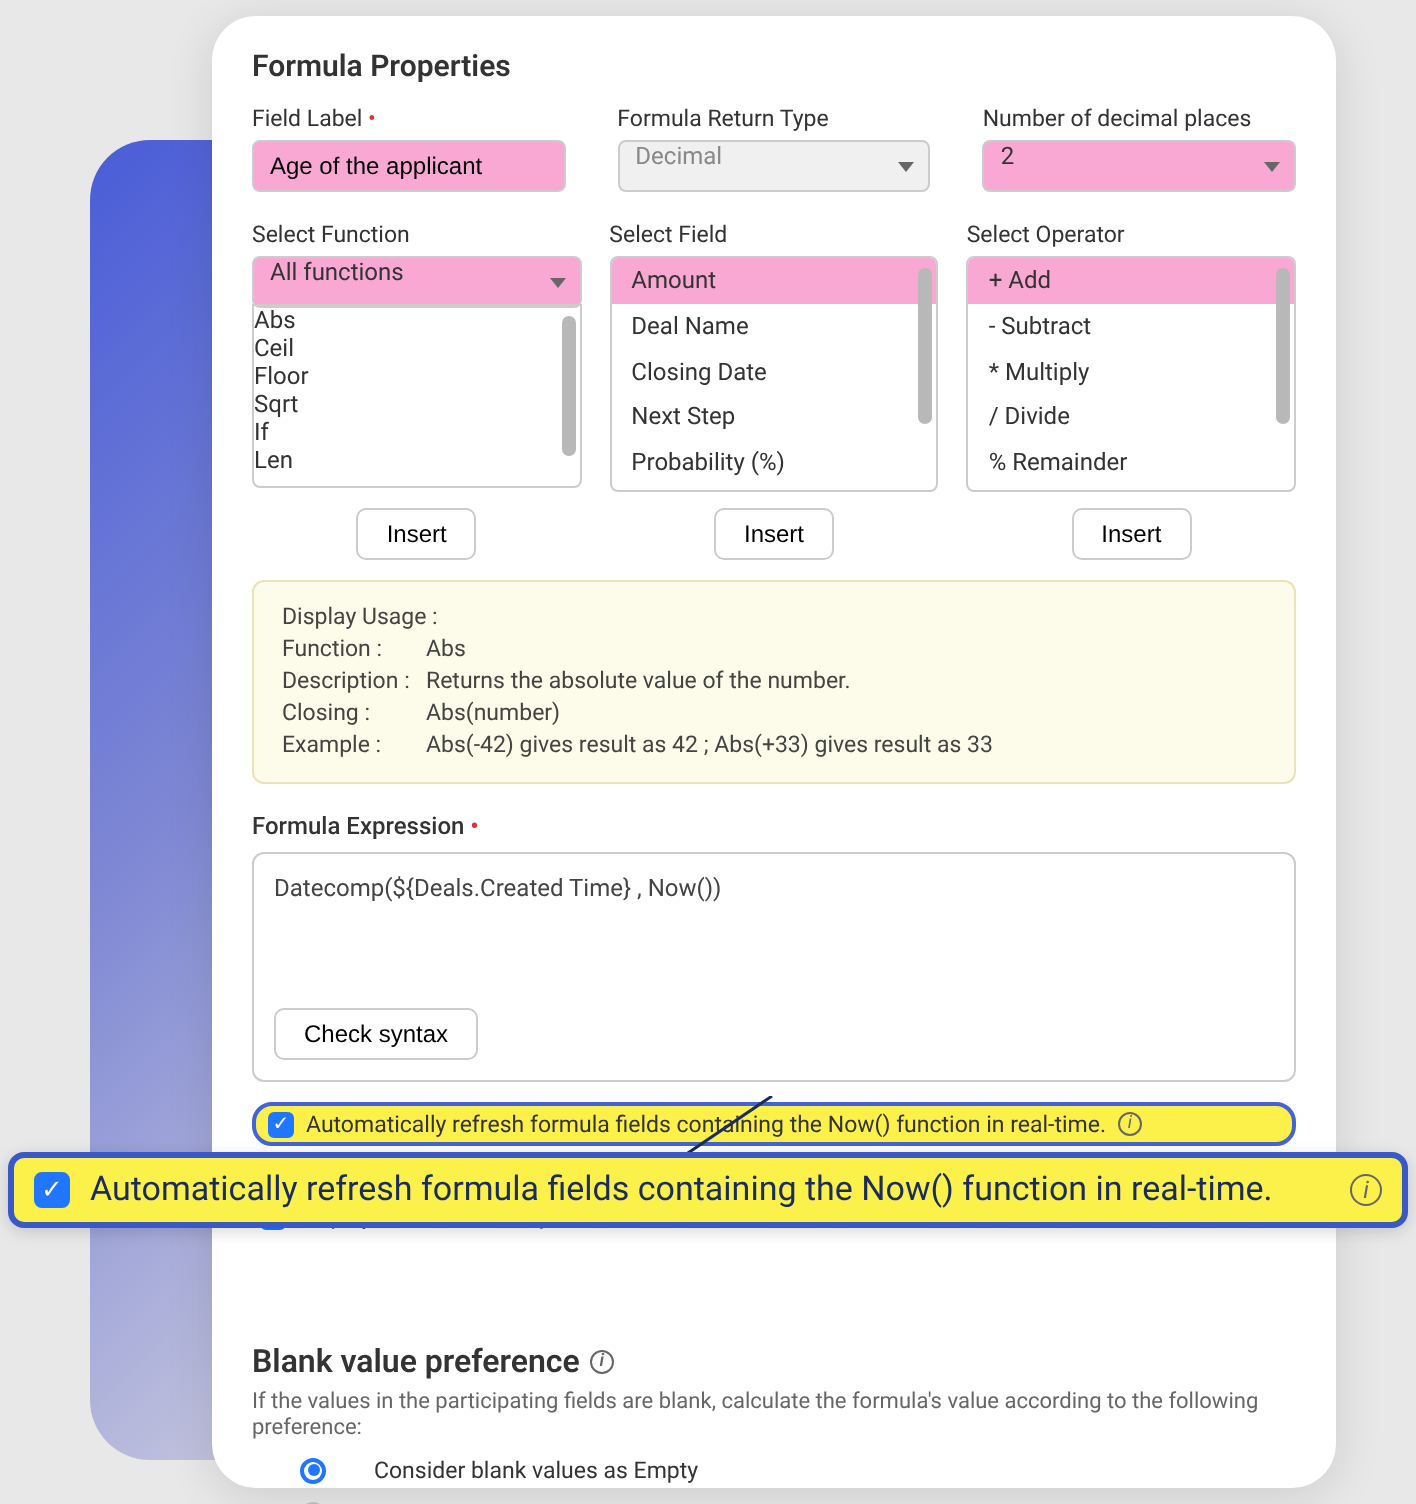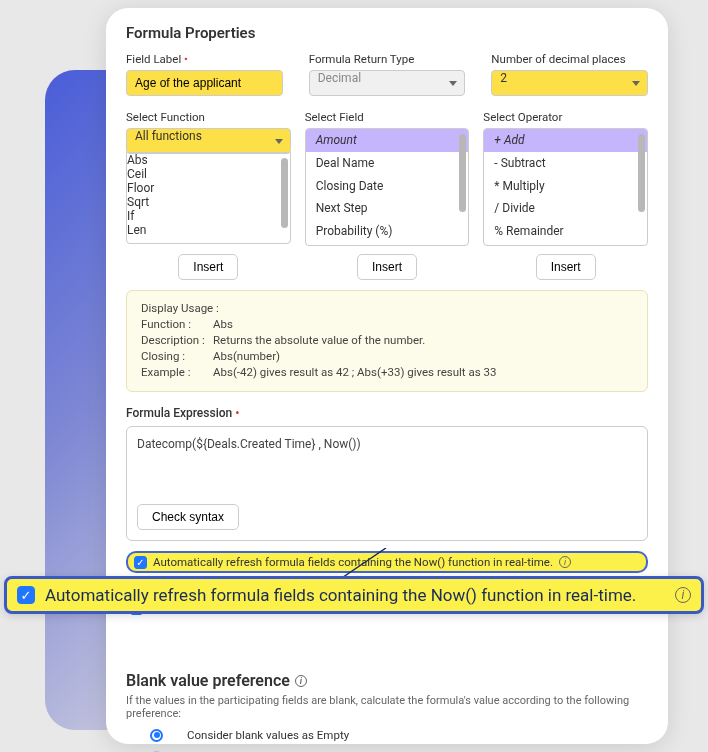--- a/index.html
+++ b/index.html
@@ -35,21 +35,21 @@
   .col { flex: 1; display: flex; flex-direction: column; }
   .lbl { font-size: 11.5px; color: #333; margin-bottom: 4px; }
   .req::after { content: " •"; color: #d33; }
   .input, .select {
     width: 100%;
     height: 26px;
     border: 1px solid #ccc;
     border-radius: 4px;
     padding: 0 8px;
     font-size: 12px;
-    background: #fde047;
+    background: #f9a8d4;
     appearance: none;
     position: relative;
   }
   .select.disabled { background: #f0f0f0; color: #888; }
   .select-wrap { position: relative; }
   .select-wrap::after {
     content: "";
     position: absolute;
     right: 8px; top: 11px;
     border-left: 4px solid transparent;
@@ -66,21 +66,21 @@
     height: 110px;
     overflow-y: hidden;
     font-size: 12px;
     position: relative;
   }
   .listbox .item {
     padding: 3px 10px;
     cursor: pointer;
     line-height: 1.4;
   }
-  .listbox .item.selected { background: #c4b5fd; font-style: italic; }
+  .listbox .item.selected { background: #f9a8d4; }
   .fnbox-wrap { position: relative; margin-top: -2px; }
   .fnbox {
     border: 1px solid #ccc;
     border-top: 1px solid #ccc;
     border-radius: 0 0 4px 4px;
     height: 92px;
     overflow: hidden;
   }
   .scrollthumb {
     position: absolute;

